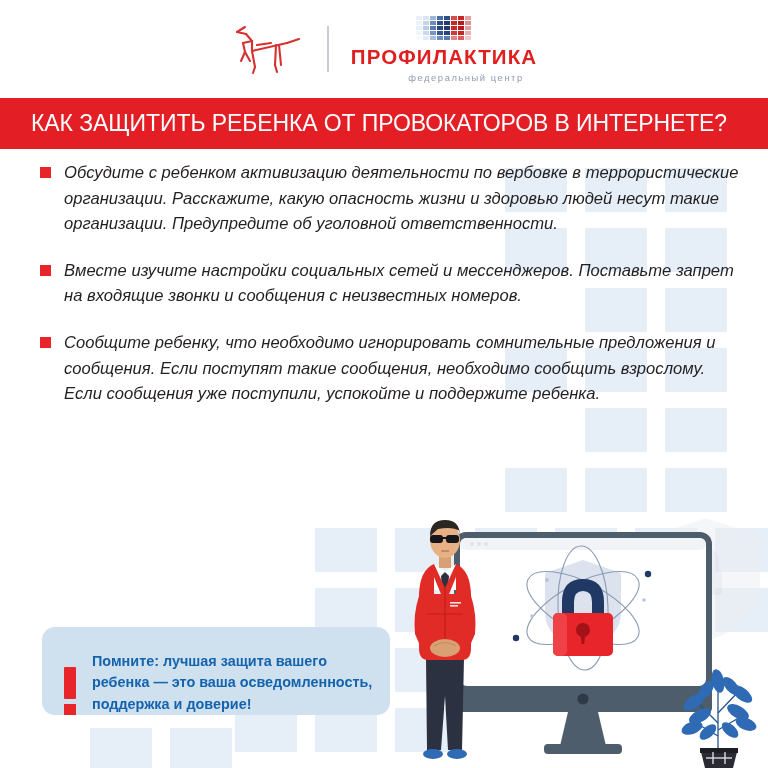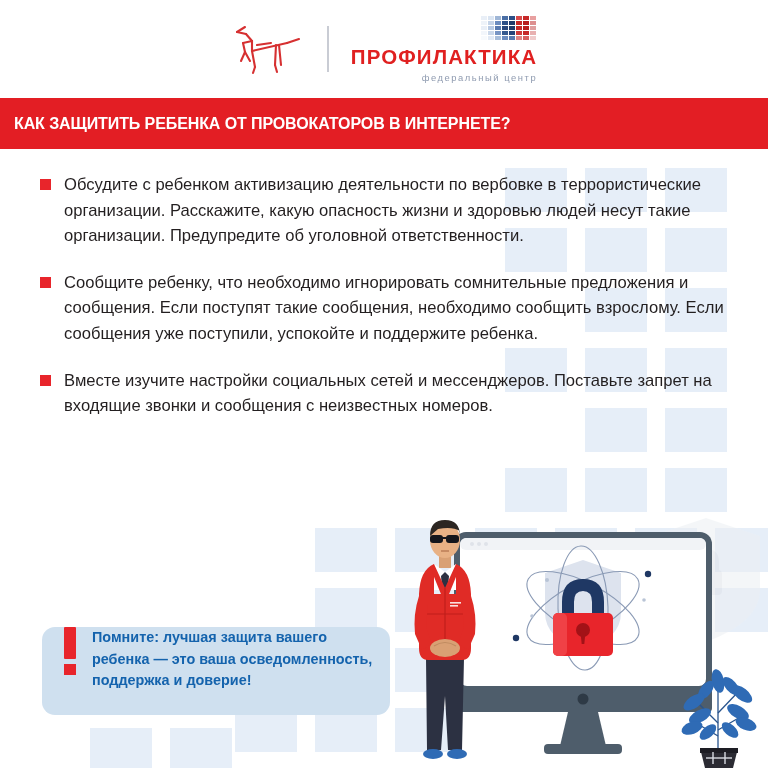--- a/index.html
+++ b/index.html
@@ -39,21 +39,21 @@
   }
   #deer-logo { width: 74px; height: 56px; display: block; }
   .logo-divider {
     width: 2px;
     height: 46px;
     background: #c9ccd4;
   }
   #brand-block {
     display: flex;
     flex-direction: column;
-    align-items: flex-end;
+    align-items: center;
     gap: 1px;
   }
   #brand-grid { width: 56px; height: 28px; display: block; margin-bottom: 2px; }
   #brand-name {
     color: #e02020;
     font-size: 20.5px;
     font-weight: bold;
     letter-spacing: 1.1px;
     line-height: 1;
     font-family: "Liberation Sans", sans-serif;
@@ -74,35 +74,36 @@
     top: 98px; left: 0;
     width: 768px;
     height: 51px;
     background: #e31e24;
     z-index: 4;
     display: flex;
     align-items: center;
   }
   #title-text {
     color: #ffffff;
-    font-size: 16px;
-    font-weight: bold;
+    font-size: 23px;
+    font-weight: normal;
     letter-spacing: -0.1px;
-    padding-left: 14px;
+    padding-left: 31px;
     white-space: nowrap;
     font-family: "Liberation Sans", sans-serif;
   }
 
   
   #tips-list {
     position: absolute;
-    top: 172px;
+    top: 160px;
     left: 40px;
     width: 700px;
     z-index: 3;
+    font-style: italic;
   }
   .tip-item {
     display: flex;
     align-items: flex-start;
     margin-bottom: 21px;
   }
   .tip-bullet {
     width: 11px;
     height: 11px;
     background: #e8252b;
@@ -131,22 +132,22 @@
   #callout {
     position: absolute;
     left: 42px;
     top: 627px;
     width: 348px;
     height: 88px;
     background: #cfe0ef;
     border-radius: 13px;
     z-index: 5;
     display: flex;
-    align-items: flex-start;
-    padding: 0 16px 0 20px;
+    align-items: flex-end;
+    padding: 16px 16px 0 20px;
     box-sizing: border-box;
   }
   #callout-icon {
     width: 16px;
     flex: 0 0 auto;
     margin-right: 14px;
     display: flex;
     flex-direction: column;
     align-items: center;
   }
@@ -295,25 +296,25 @@
   <div id="title-text">КАК ЗАЩИТИТЬ РЕБЕНКА ОТ ПРОВОКАТОРОВ В ИНТЕРНЕТЕ?</div>
 </div>
 
 <div id="tips-list">
   <div class="tip-item">
     <span class="tip-bullet"></span>
     <span class="tip-text">Обсудите с ребенком активизацию деятельности по вербовке в террористические организации. Расскажите, какую опасность жизни и здоровью людей несут такие организации. Предупредите об уголовной ответственности.</span>
   </div>
   <div class="tip-item">
     <span class="tip-bullet"></span>
-    <span class="tip-text">Сообщите ребенку, что необходимо игнорировать сомнительные предложения и сообщения. Если поступят такие сообщения, необходимо сообщить взрослому. Если сообщения уже поступили, успокойте и поддержите ребенка.</span>
+    <span class="tip-text">Вместе изучите настройки социальных сетей и мессенджеров. Поставьте запрет на входящие звонки и сообщения с неизвестных номеров.</span>
   </div>
   <div class="tip-item">
     <span class="tip-bullet"></span>
-    <span class="tip-text">Вместе изучите настройки социальных сетей и мессенджеров. Поставьте запрет на входящие звонки и сообщения с неизвестных номеров.</span>
+    <span class="tip-text">Сообщите ребенку, что необходимо игнорировать сомнительные предложения и сообщения. Если поступят такие сообщения, необходимо сообщить взрослому. Если сообщения уже поступили, успокойте и поддержите ребенка.</span>
   </div>
 </div>
 
 <svg id="illustration" viewBox="0 0 360 250" aria-hidden="true">
 
   <g opacity="0.55">
     <path d="M298 0 L352 18 L352 72 Q352 104 298 124 Q244 104 244 72 L244 18 Z" fill="#eceff3"></path>
     <g fill="#dfe3e9">
       <path d="M285 44 q0-13 13-13 q13 0 13 13 l0 9 l-7 0 l0-9 q0-6-6-6 q-6 0-6 6 l0 9 l-7 0 z"></path>
       <rect x="282" y="52" width="32" height="25" rx="4"></rect>

